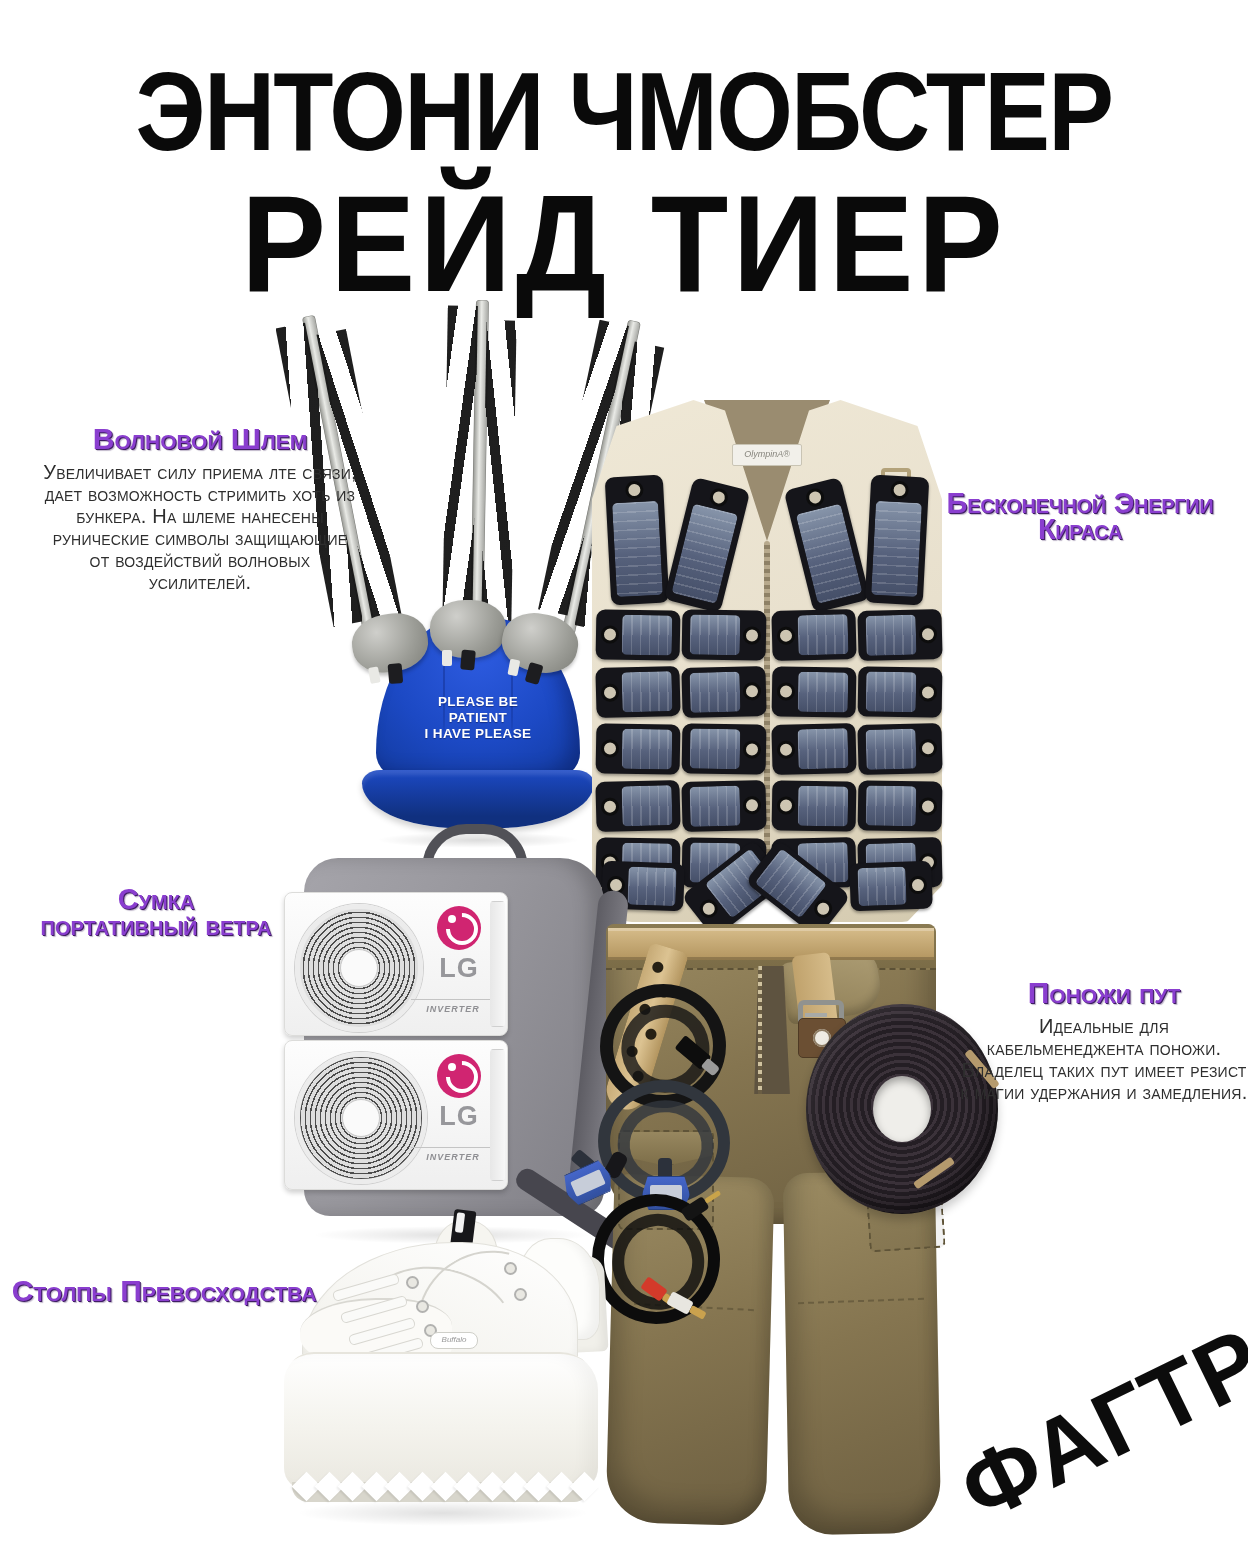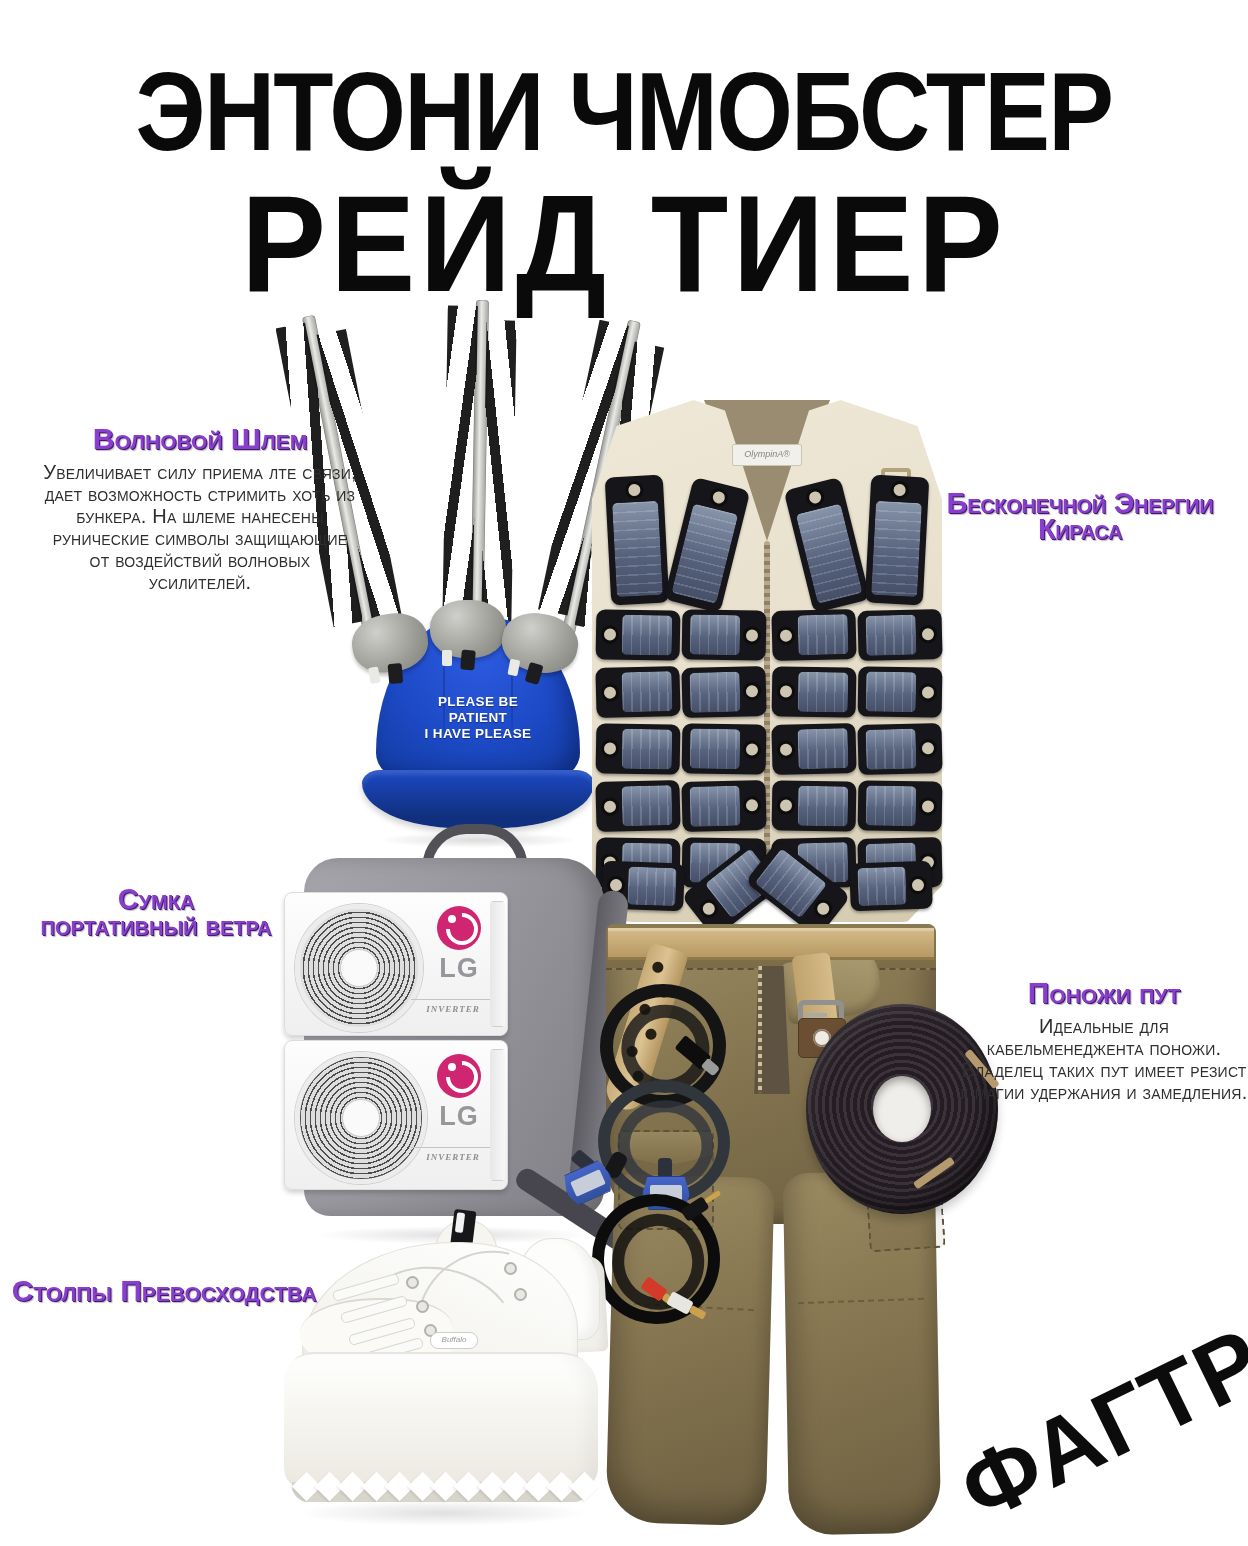--- a/index.html
+++ b/index.html
@@ -102,21 +102,21 @@
       border:5px solid #ececec;box-shadow:0 0 0 1px #cfcfcf;}
   #ac2 .ac-fan{width:122px;height:122px;}
   .ac-fan::after{content:"";position:absolute;left:50%;top:50%;width:36px;height:36px;transform:translate(-50%,-50%);
       background:#fafafa;border-radius:50%;border:1px solid #c8c8c8;}
   .lg-logo{position:absolute;left:152px;top:13px;width:44px;height:44px;border-radius:50%;background:var(--lg_magenta);}
   .lg-logo::before{content:"";position:absolute;left:11px;top:9px;width:8px;height:8px;background:#fff;border-radius:50%;}
   .lg-logo::after{content:"";position:absolute;left:9px;top:7px;width:24px;height:24px;border:4px solid #fff;
       border-left-color:transparent;border-radius:50%;transform:rotate(45deg);}
   .lg-text{position:absolute;left:150px;top:60px;width:48px;text-align:center;font-size:27px;font-weight:700;color:#97979b;letter-spacing:1px;}
   .inverter{position:absolute;left:126px;top:106px;width:84px;border-top:1px solid #c4c4c4;padding-top:4px;text-align:center;
-      font-size:9px;font-style:italic;font-weight:700;color:#8f8f93;letter-spacing:1px;font-family:Liberation Serif, serif;}
+      font-size:9px;font-style:italic;font-weight:700;color:#8f8f93;letter-spacing:1px;}
   .ac-side{position:absolute;right:2px;top:8px;bottom:8px;width:15px;border-radius:4px;
       background:linear-gradient(90deg,#e7e7e7,#f7f7f7);box-shadow:inset 0 20px 0 -19px #cfcfcf,inset 0 -20px 0 -19px #cfcfcf;}
   
   #pants{position:absolute;left:598px;top:914px;width:345px;height:616px;z-index:2;}
   .khaki{background:linear-gradient(160deg,#9b8b62,#857550 45%,#6f6142 95%);}
   .hips{position:absolute;left:8px;top:10px;width:330px;height:300px;border-radius:10px 10px 60px 60px;
       box-shadow:inset 14px 0 22px rgba(0,0,0,.18),inset -14px 0 22px rgba(0,0,0,.18);}
   .waistband{position:absolute;left:8px;top:10px;width:330px;height:44px;border-radius:8px 8px 0 0;
       background:linear-gradient(180deg,#8a7a52,#7b6c47);border-bottom:2px dashed #5c5136;}
   .fly{position:absolute;left:152px;top:52px;width:42px;height:128px;background:#5e5340;

